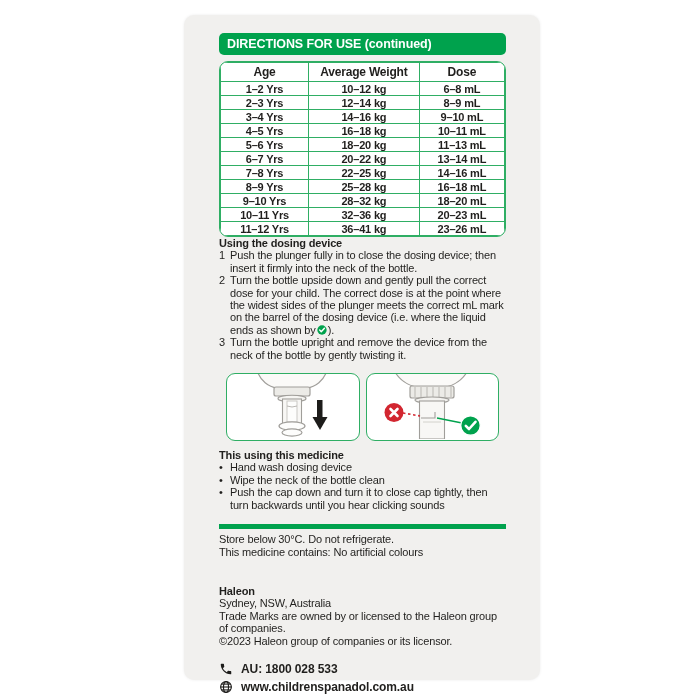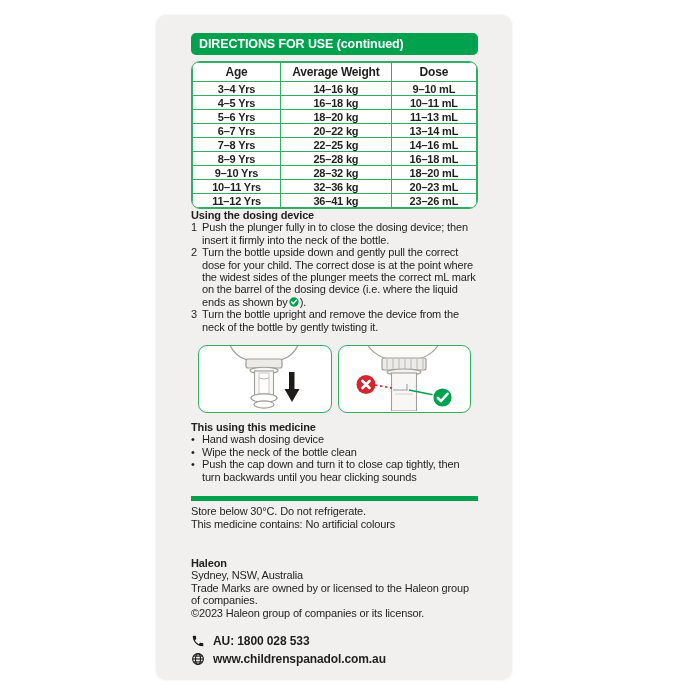--- a/index.html
+++ b/index.html
@@ -2,21 +2,21 @@
 <html><head>
 <meta charset="utf-8">
 <style>
   html, body { margin:0; padding:0; }
   body {
     width:700px; height:700px; background:#ffffff; position:relative;
     font-family:"Liberation Sans", "DejaVu Sans", sans-serif;
     color:#201f1d; -webkit-font-smoothing:antialiased;
   }
   .panel {
-    position:absolute; left:156px; top:15px; width:356px; height:665px;
+    position:absolute; left:184px; top:15px; width:356px; height:665px;
     background:#f1f0ee; border-radius:10px;
     box-shadow:0 0 3px rgba(0,0,0,0.08);
     box-sizing:border-box;
   }
   .content { padding:18px 34px 0 35px; }
 
   .green-bar {
     background:#00a24d; color:#ffffff; border-radius:5px;
     height:22px; line-height:22px; font-weight:bold; font-size:12.5px;
     padding-left:8px; letter-spacing:-0.1px; white-space:nowrap;
@@ -88,20 +88,30 @@
             <col class="c3">
           </colgroup>
         <thead>
           <tr>
             <th>Age</th>
             <th>Average Weight</th>
             <th>Dose</th>
           </tr>
         </thead>
         <tbody id="dose-rows">
+            <tr>
+              <td>1–2 Yrs</td>
+              <td>10–12 kg</td>
+              <td>6–8 mL</td>
+            </tr>
+            <tr>
+              <td>2–3 Yrs</td>
+              <td>12–14 kg</td>
+              <td>8–9 mL</td>
+            </tr>
             <tr>
               <td>3–4 Yrs</td>
               <td>14–16 kg</td>
               <td>9–10 mL</td>
             </tr>
             <tr>
               <td>4–5 Yrs</td>
               <td>16–18 kg</td>
               <td>10–11 mL</td>
             </tr>

